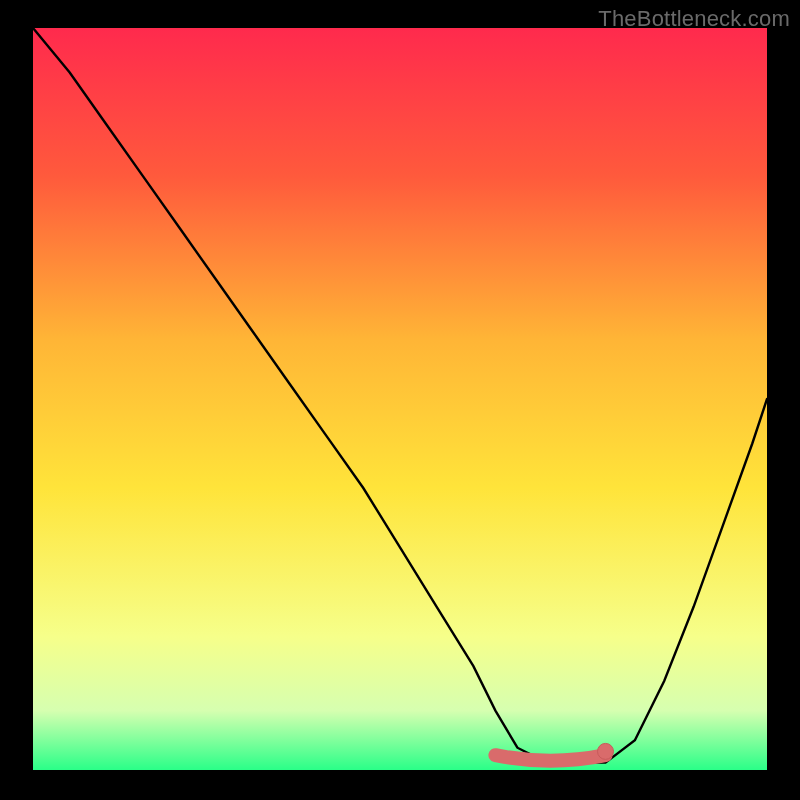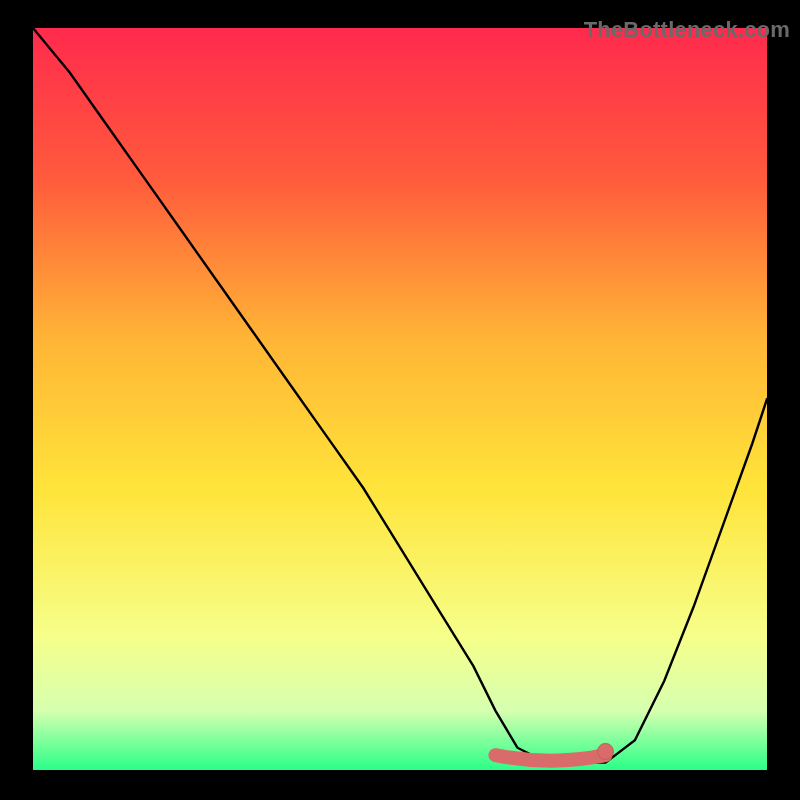--- a/index.html
+++ b/index.html
@@ -15,25 +15,25 @@
     width: 800px;
     height: 800px;
   }
   svg {
     position: absolute;
     top: 0;
     left: 0;
   }
   .watermark {
     position: absolute;
-    top: 17px;
+    top: 6px;
     right: 10px;
     font-family: Arial, Helvetica, sans-serif;
     font-size: 22px;
-    font-weight: 700;
+    font-weight: 400;
     color: #6a6a6a;
     letter-spacing: 0.2px;
   }
 </style>
 </head>
 <body>
 
 <div class="stage">
 
   <svg width="800" height="800" viewBox="0 0 800 800">

